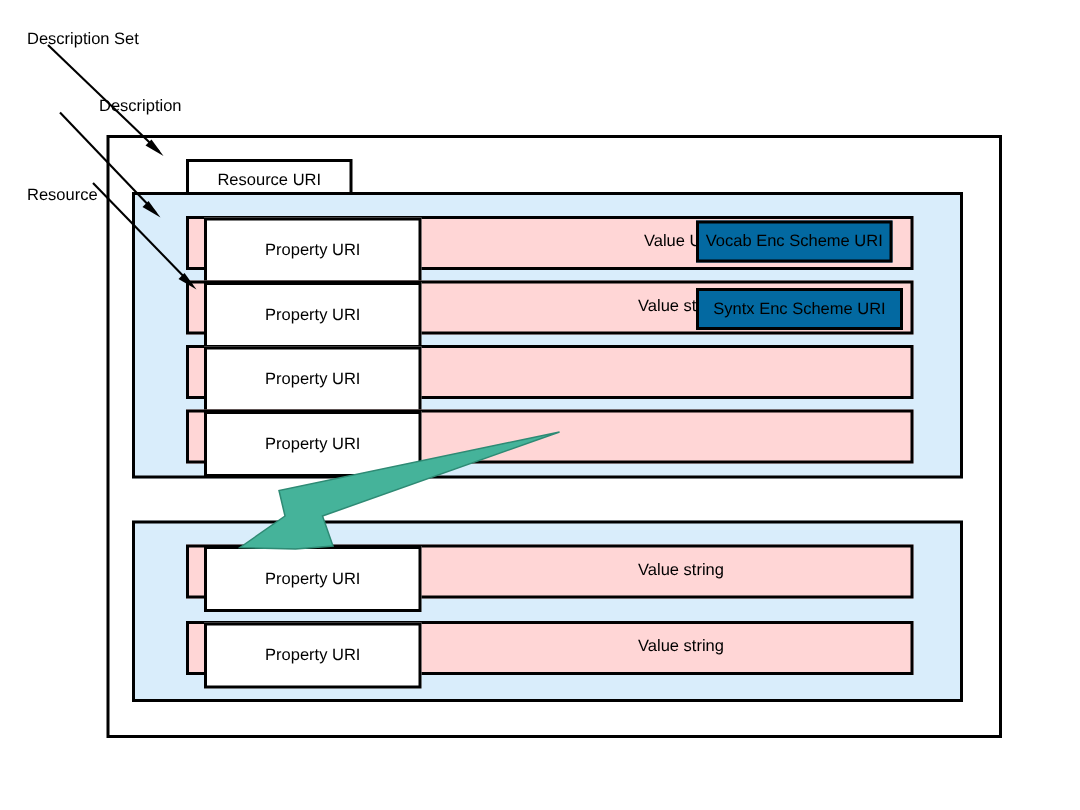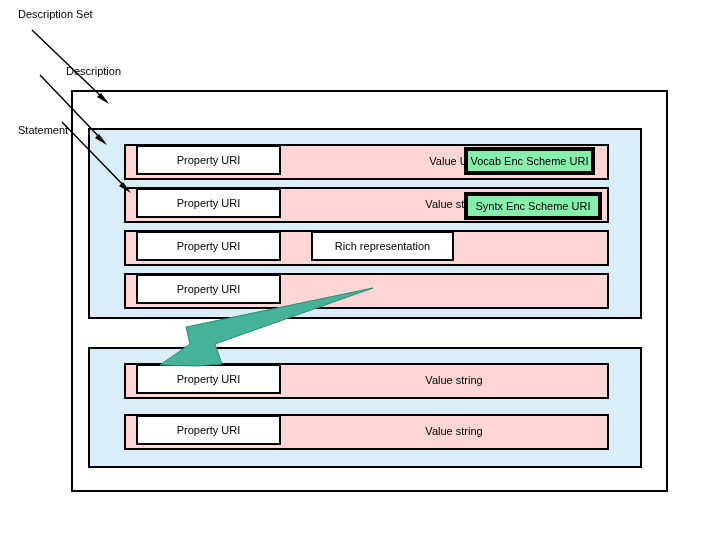--- a/index.html
+++ b/index.html
@@ -75,21 +75,21 @@
     align-items: center;
     justify-content: center;
     font-size: 11px;
     color: #000000;
     white-space: nowrap;
   }
   .cell-prop {
     left: 10px;
     top: -1px;
     width: 145px;
-    height: 30px;
+    height: 44px;
   }
   .cell-val-plain {
     position: absolute;
     top: 0;
     height: 30px;
     display: flex;
     align-items: center;
     justify-content: center;
     font-size: 11px;
     color: #000000;
@@ -105,22 +105,22 @@
     border: 2px solid #000000;
     background: #ffffff;
     box-sizing: border-box;
     display: flex;
     align-items: center;
     justify-content: center;
     font-size: 11px;
   }
   .scheme-box {
     position: absolute;
-    border: 4px solid #000000;
-    background: #86efac;
+    border: 2px solid #000000;
+    background: #0369a1;
     box-sizing: border-box;
     display: flex;
     align-items: center;
     justify-content: center;
     font-size: 11px;
     white-space: nowrap;
   }
   svg.overlay {
     position: absolute;
     left: 0;
@@ -128,26 +128,29 @@
     width: 720px;
     height: 540px;
     pointer-events: none;
   }
 </style>
 </head>
 <body>
 
 <div class="canvas">
 
-  <div class="label" style="left:18px; top:8px;">Description Set</div>
+  <div class="label" style="left:18px; top:20px;">Description Set</div>
   <div class="label" style="left:18px; top:65px;margin-left:48px;">Description</div>
-  <div class="label" style="left:18px; top:124px;">Statement</div>
+  <div class="label" style="left:18px; top:124px;">Resource</div>
 
   <div class="desc-set-box"></div>
 
+  <div class="resource-uri-box">
+    <span>Resource URI</span>
+  </div>
 
   <div class="description-box" id="description-1"></div>
 
   <div class="statement-row" style="top:144px;">
     <div class="cell cell-prop">Property URI</div>
     <div class="cell-val-plain" style="left:243px; width:170px;">Value URI</div>
   </div>
   <div class="scheme-box" style="left:464px; top:147px; width:131px; height:28px;">
     <span>Vocab Enc Scheme URI</span>
   </div>
@@ -155,21 +158,20 @@
   <div class="statement-row" style="top:187px;">
     <div class="cell cell-prop">Property URI</div>
     <div class="cell-val-plain" style="left:243px; width:170px;">Value string</div>
   </div>
   <div class="scheme-box" style="left:464px; top:192px; width:138px; height:28px;">
     <span>Syntx Enc Scheme URI</span>
   </div>
 
   <div class="statement-row" style="top:230px;">
     <div class="cell cell-prop">Property URI</div>
-    <div class="cell" style="left:185px; top:-1px; width:143px; height:30px;">Rich representation</div>
   </div>
 
   <div class="statement-row" style="top:273px;">
     <div class="cell cell-prop">Property URI</div>
   </div>
 
   <div class="description-box" id="description-2"></div>
 
   <div class="statement-row" style="top:363px;">
     <div class="cell cell-prop">Property URI</div>

